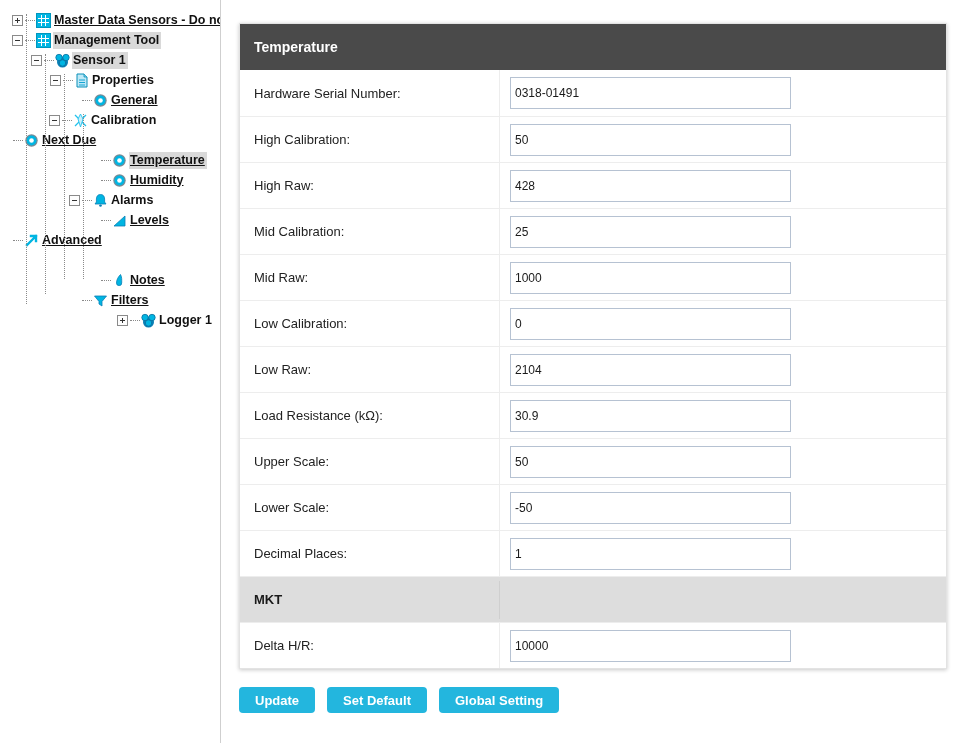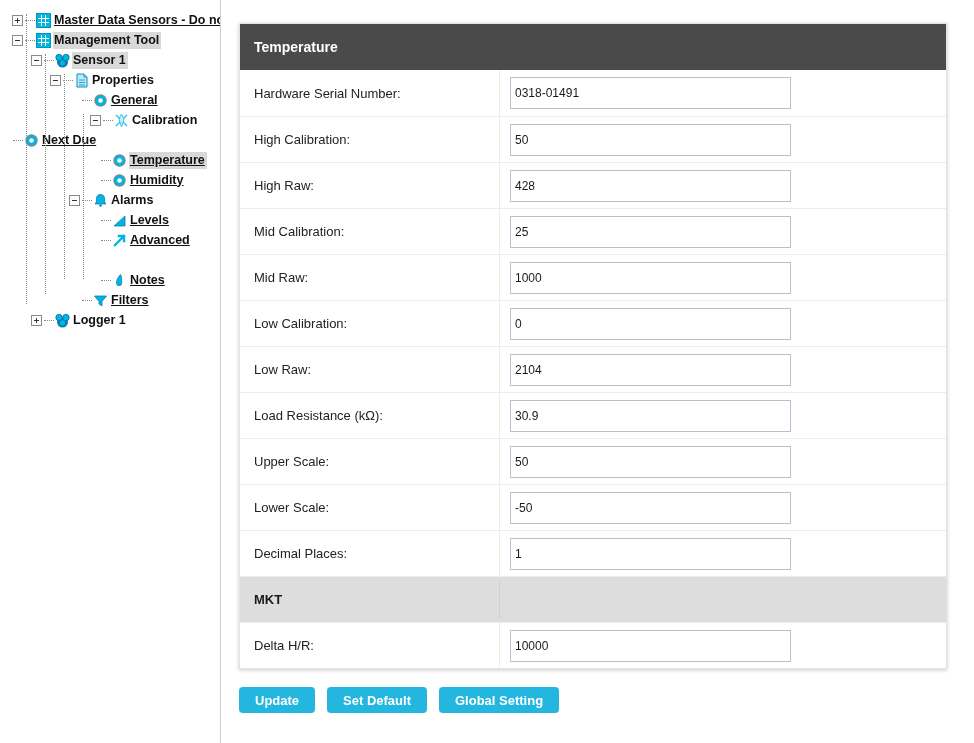--- a/index.html
+++ b/index.html
@@ -232,21 +232,21 @@
         <div class="tnode" style="padding-left: 69px;">
           <span class="exp-spacer"></span>
           <span class="dots"></span>
           <span class="ticon"><svg width="15" height="15" viewBox="0 0 15 15">
               <circle cx="7.5" cy="7.5" r="6.2" fill="#7a8a94"></circle>
               <circle cx="7.5" cy="7.5" r="5" fill="#00b5e2"></circle>
               <circle cx="7.5" cy="7.5" r="2.3" fill="#ffffff"></circle>
             </svg></span>
           <span class="tlabel link">General</span>
         </div>
-        <div class="tnode" style="padding-left: 90px;">
+        <div class="tnode" style="padding-left: 49px;">
           <span class="exp"></span>
           <span class="dots"></span>
           <span class="ticon"><svg width="15" height="15" viewBox="0 0 15 15">
               <path d="M2 2 L13 13 M13 2 L2 13" stroke="#22c2ec" stroke-width="1.3" fill="none"></path>
               <path d="M7.5 1 L10 6 L7.5 14 L5 6 Z" fill="#cdeffb" stroke="#22c2ec" stroke-width="0.9"></path>
             </svg></span>
           <span class="tlabel">Calibration</span>
         </div>
         <div class="tnode" style="">
           <span class="exp-spacer"></span>
@@ -288,21 +288,21 @@
           <span class="tlabel">Alarms</span>
         </div>
         <div class="tnode" style="padding-left: 88px;">
           <span class="exp-spacer"></span>
           <span class="dots"></span>
           <span class="ticon"><svg width="15" height="15" viewBox="0 0 15 15">
               <path d="M2 13 L13 13 L13 3 Z" fill="#00b5e2" stroke="#0a7fb5" stroke-width="0.8"></path>
             </svg></span>
           <span class="tlabel link">Levels</span>
         </div>
-        <div class="tnode" style="padding-left: 88px;">
+        <div class="tnode" style="">
           <span class="exp-spacer"></span>
           <span class="dots"></span>
           <span class="ticon"><svg width="15" height="15" viewBox="0 0 15 15">
               <path d="M3 12 L12 3 M7 3 L12 3 L12 8" stroke="#00b5e2" stroke-width="2.4" fill="none" stroke-linecap="square"></path>
             </svg></span>
           <span class="tlabel link">Advanced</span>
         </div>
         <div class="tnode" style="padding-left: 88px; margin-top: 20px;">
           <span class="exp-spacer"></span>
           <span class="dots"></span>
@@ -312,21 +312,21 @@
           <span class="tlabel link">Notes</span>
         </div>
         <div class="tnode" style="padding-left: 69px;">
           <span class="exp-spacer"></span>
           <span class="dots"></span>
           <span class="ticon"><svg width="15" height="15" viewBox="0 0 15 15">
               <path d="M1.5 3 L13.5 3 L9 8.5 L9 13 L6 11 L6 8.5 Z" fill="#00b5e2" stroke="#0a7fb5" stroke-width="0.8"></path>
             </svg></span>
           <span class="tlabel link">Filters</span>
         </div>
-        <div class="tnode" style="padding-left: 31px;">
+        <div class="tnode" style="padding-left: 31px; justify-content: center;">
           <span class="exp plus"></span>
           <span class="dots"></span>
           <span class="ticon"><svg width="15" height="15" viewBox="0 0 15 15">
               <circle cx="7.5" cy="9" r="5.5" fill="#0a7fb5"></circle>
               <circle cx="4" cy="4.5" r="3.2" fill="#00b5e2" stroke="#0a6f9e" stroke-width="0.8"></circle>
               <circle cx="11" cy="4.5" r="3.2" fill="#00b5e2" stroke="#0a6f9e" stroke-width="0.8"></circle>
               <circle cx="7.5" cy="10" r="3.2" fill="#00b5e2" stroke="#0a6f9e" stroke-width="0.8"></circle>
             </svg></span>
           <span class="tlabel">Logger 1</span>
         </div>

